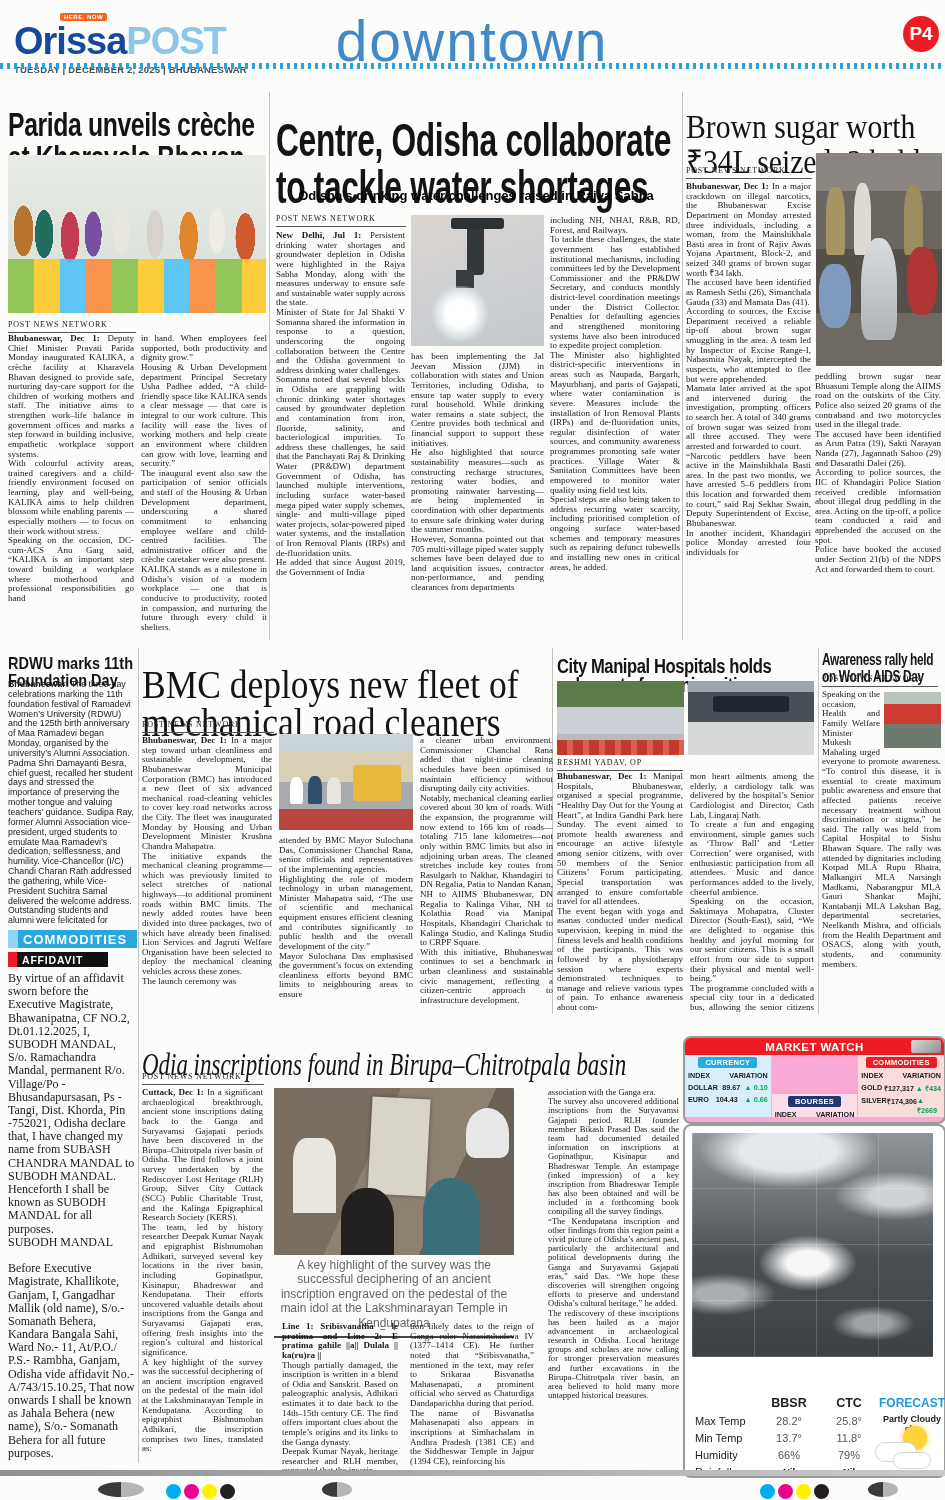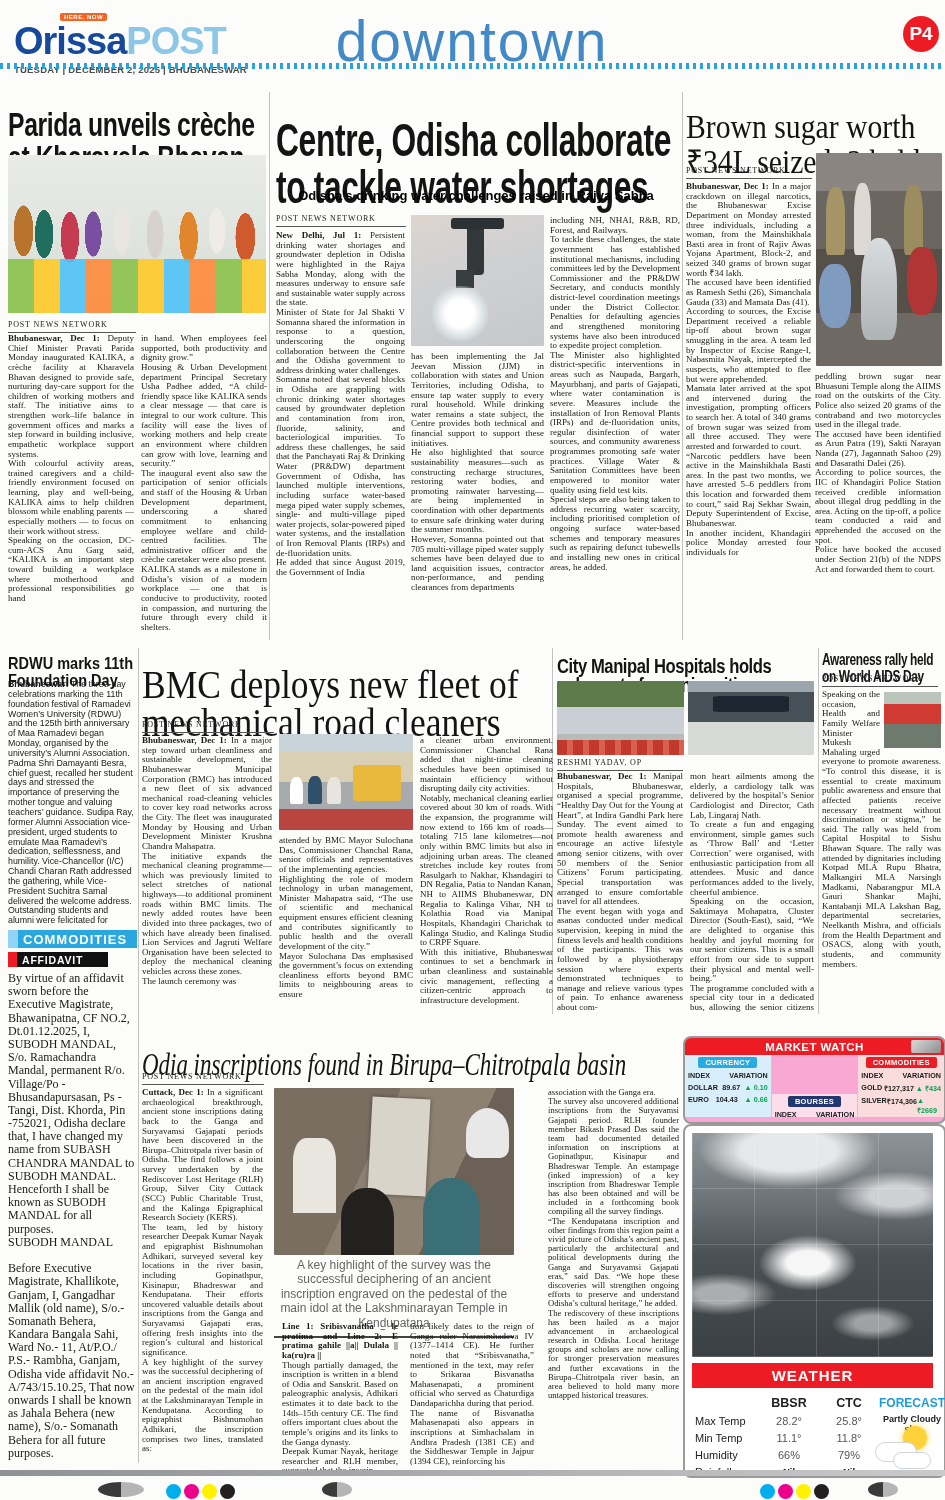--- a/index.html
+++ b/index.html
@@ -339,32 +339,31 @@
           <span class="up">▲ ₹2669</span>
         </div>
       </div>
     </div>
   </aside>
 
   <aside class="abs wx-box" style="left:683px;top:1124px;width:259px;height:350px;">
     <div class="ph sat-ph" style="left:7px;top:7px;width:241px;height:224px;">
       <div class="ph-detail sat-grid"></div>
     </div>
-    <div class="abs wx-bar" style="left:7px;top:237px;width:241px;height:25px;">WEATHER</div>
     <div class="abs wx-table" style="left:10px;top:270px;">
       <span></span>
       <span class="wx-h">BBSR</span>
       <span class="wx-h">CTC</span>
       <span class="wx-fc">FORECAST</span>
       <span class="wx-l">Max Temp</span>
       <span class="wx-v">28.2°</span>
       <span class="wx-v">25.8°</span>
       <span class="wx-sm" style="grid-row:span 2;">Partly Cloudy sky</span>
       <span class="wx-l">Min Temp</span>
-      <span class="wx-v">11.1°</span>
+      <span class="wx-v">13.7°</span>
       <span class="wx-v">11.8°</span>
       <span class="wx-l">Humidity</span>
       <span class="wx-v">66%</span>
       <span class="wx-v">79%</span>
       <span></span>
       <span class="wx-l">Rainfall</span>
       <span class="wx-nil">Nil</span>
       <span class="wx-nil">Nil</span>
       <span></span>
     </div>

